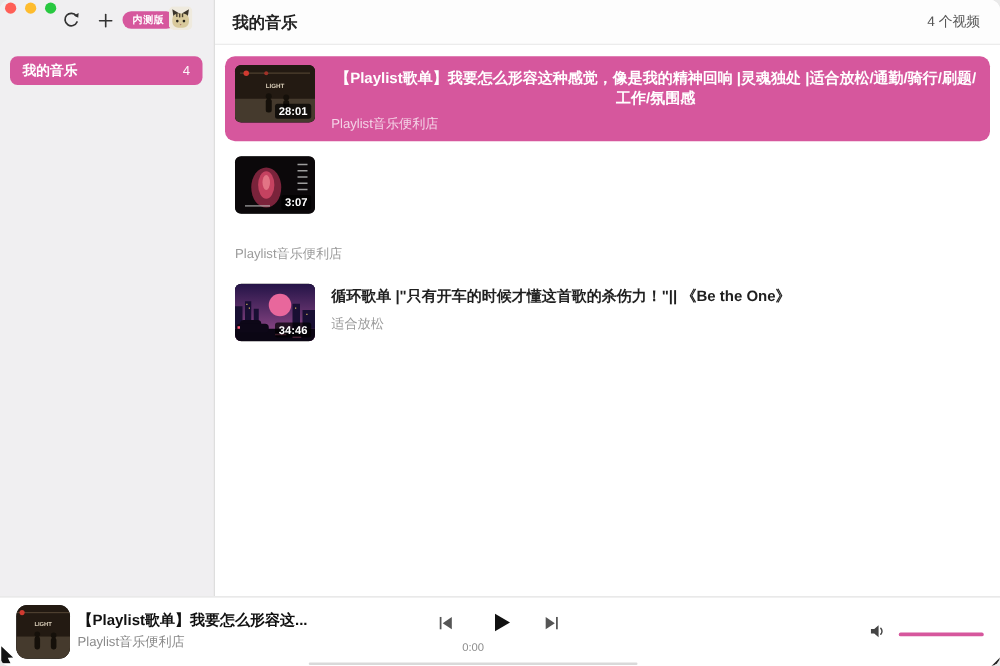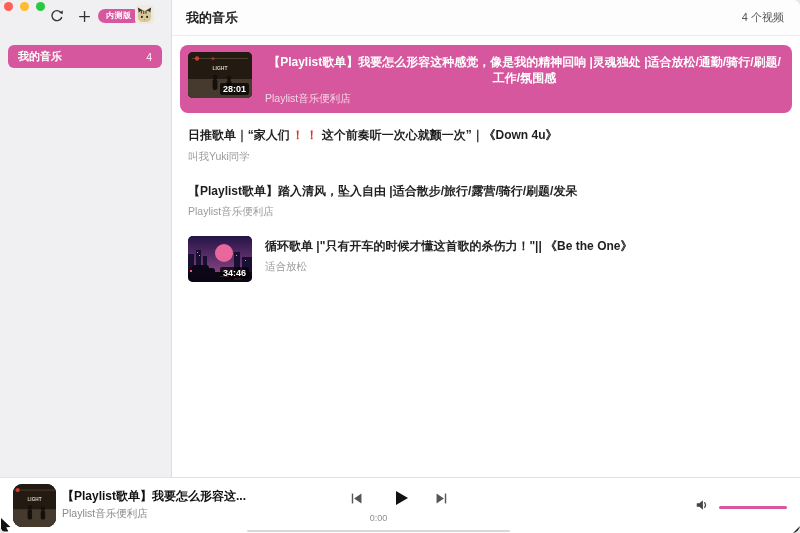--- a/index.html
+++ b/index.html
@@ -177,29 +177,41 @@
             </svg>
             <span class="dur">28:01</span>
           </div>
           <div class="vtext">
             <div class="vtitle">【Playlist歌单】我要怎么形容这种感觉，像是我的精神回响 |灵魂独处 |适合放松/通勤/骑行/刷题/工作/氛围感</div>
             <div class="vauthor">Playlist音乐便利店</div>
           </div>
         </div>
 
         <div class="video-item">
-          <div class="vtext">
-            <div class="vtitle"><span>日推歌单｜“家人们</span><span class="excl">！！</span><span>这个前奏听一次心就颤一次”｜《Down 4u》</span></div>
-            <div class="vauthor">叫我Yuki同学</div>
+          <div class="vthumb">
+            <svg viewBox="0 0 64 46" preserveAspectRatio="xMidYMid slice">
+              <rect width="64" height="46" fill="#0b080a"></rect>
+              <ellipse cx="25" cy="25" rx="12" ry="16" fill="#8e2844" opacity="0.85"></ellipse>
+              <ellipse cx="25" cy="23" rx="6.5" ry="11" fill="#d84a6a" opacity="0.8"></ellipse>
+              <ellipse cx="25" cy="21" rx="3" ry="6" fill="#f08a96" opacity="0.7"></ellipse>
+              <g fill="#cfcfcf" opacity="0.75">
+                <rect x="50" y="6" width="8" height="1.2"></rect>
+                  <rect x="50" y="11" width="8" height="1.2"></rect>
+                <rect x="50" y="16" width="8" height="1.2"></rect>
+                  <rect x="50" y="21" width="8" height="1.2"></rect>
+                <rect x="50" y="26" width="8" height="1.2"></rect>
+              </g>
+              <rect x="8" y="39" width="20" height="1.4" fill="#bdbdbd" opacity="0.6"></rect>
+            </svg>
+            <span class="dur">3:07</span>
           </div>
         </div>
 
         <div class="video-item">
           <div class="vtext">
-            <div class="vtitle">【Playlist歌单】踏入清风，坠入自由 |适合散步/旅行/露营/骑行/刷题/发呆</div>
             <div class="vauthor">Playlist音乐便利店</div>
           </div>
         </div>
 
         <div class="video-item">
           <div class="vthumb">
             <svg viewBox="0 0 64 46" preserveAspectRatio="xMidYMid slice">
               <defs>
                 <linearGradient id="g4" x1="0" y1="0" x2="0" y2="1">
                   <stop offset="0" stop-color="#241447"></stop>

